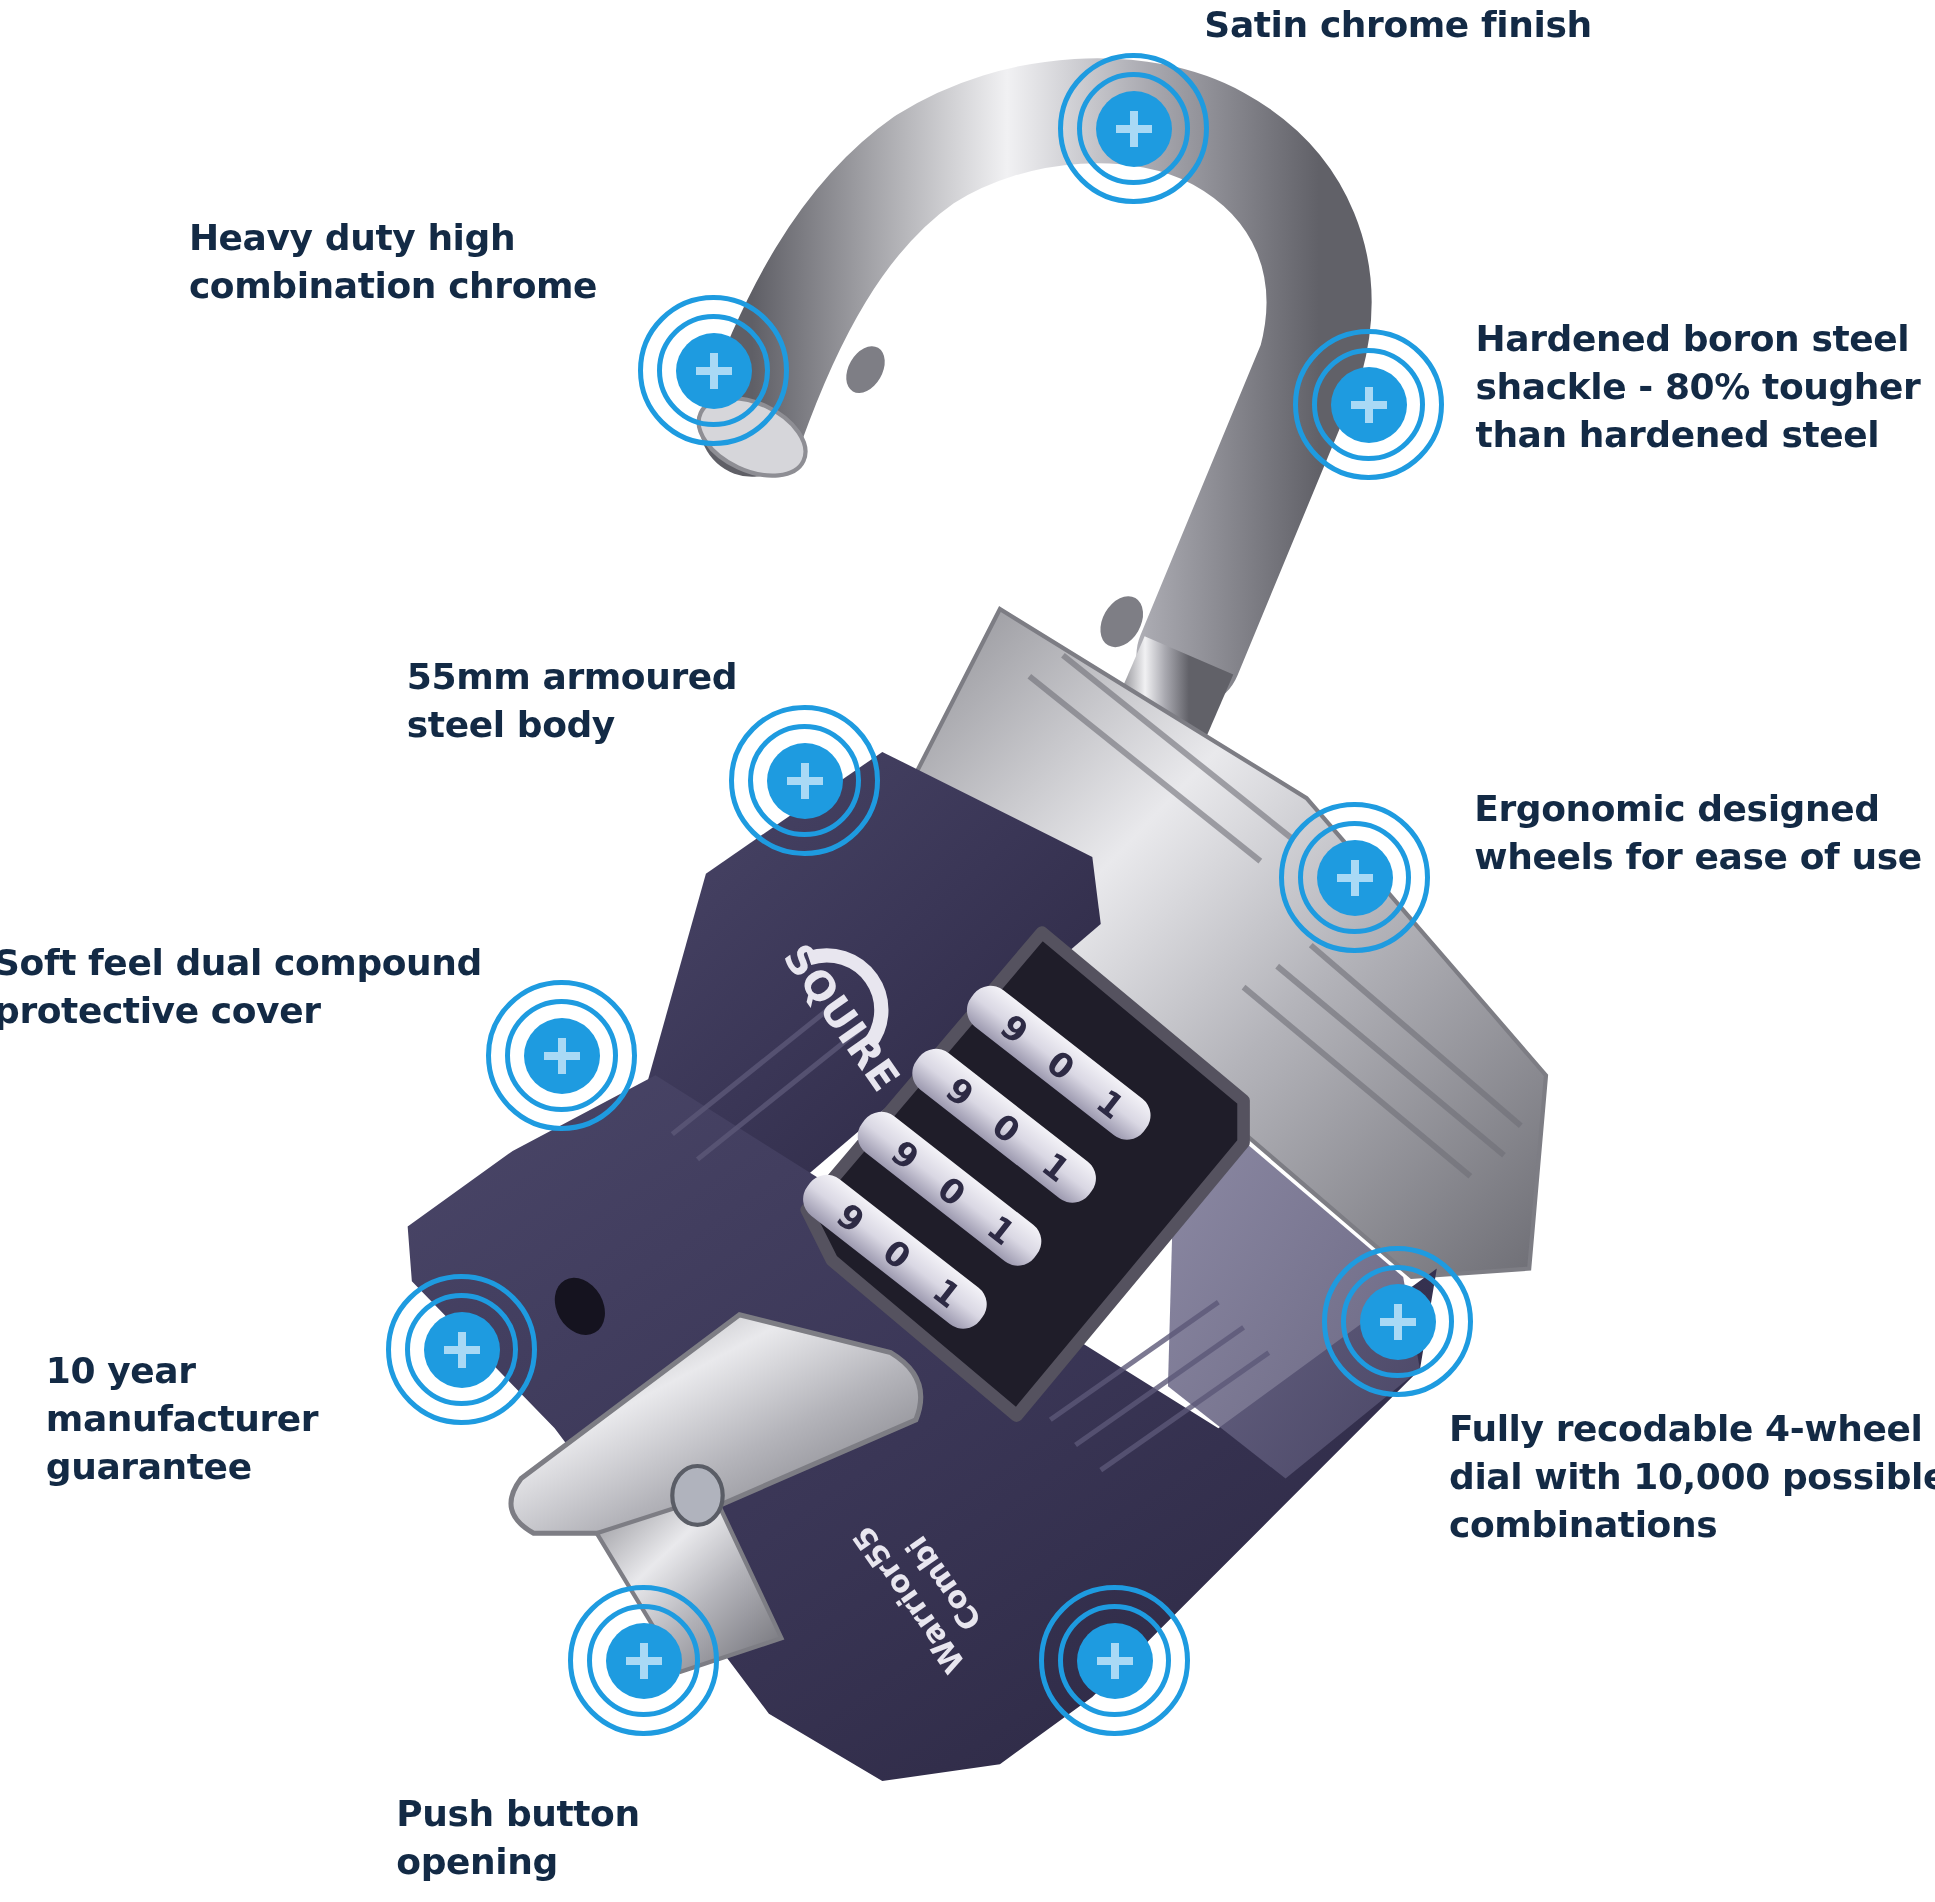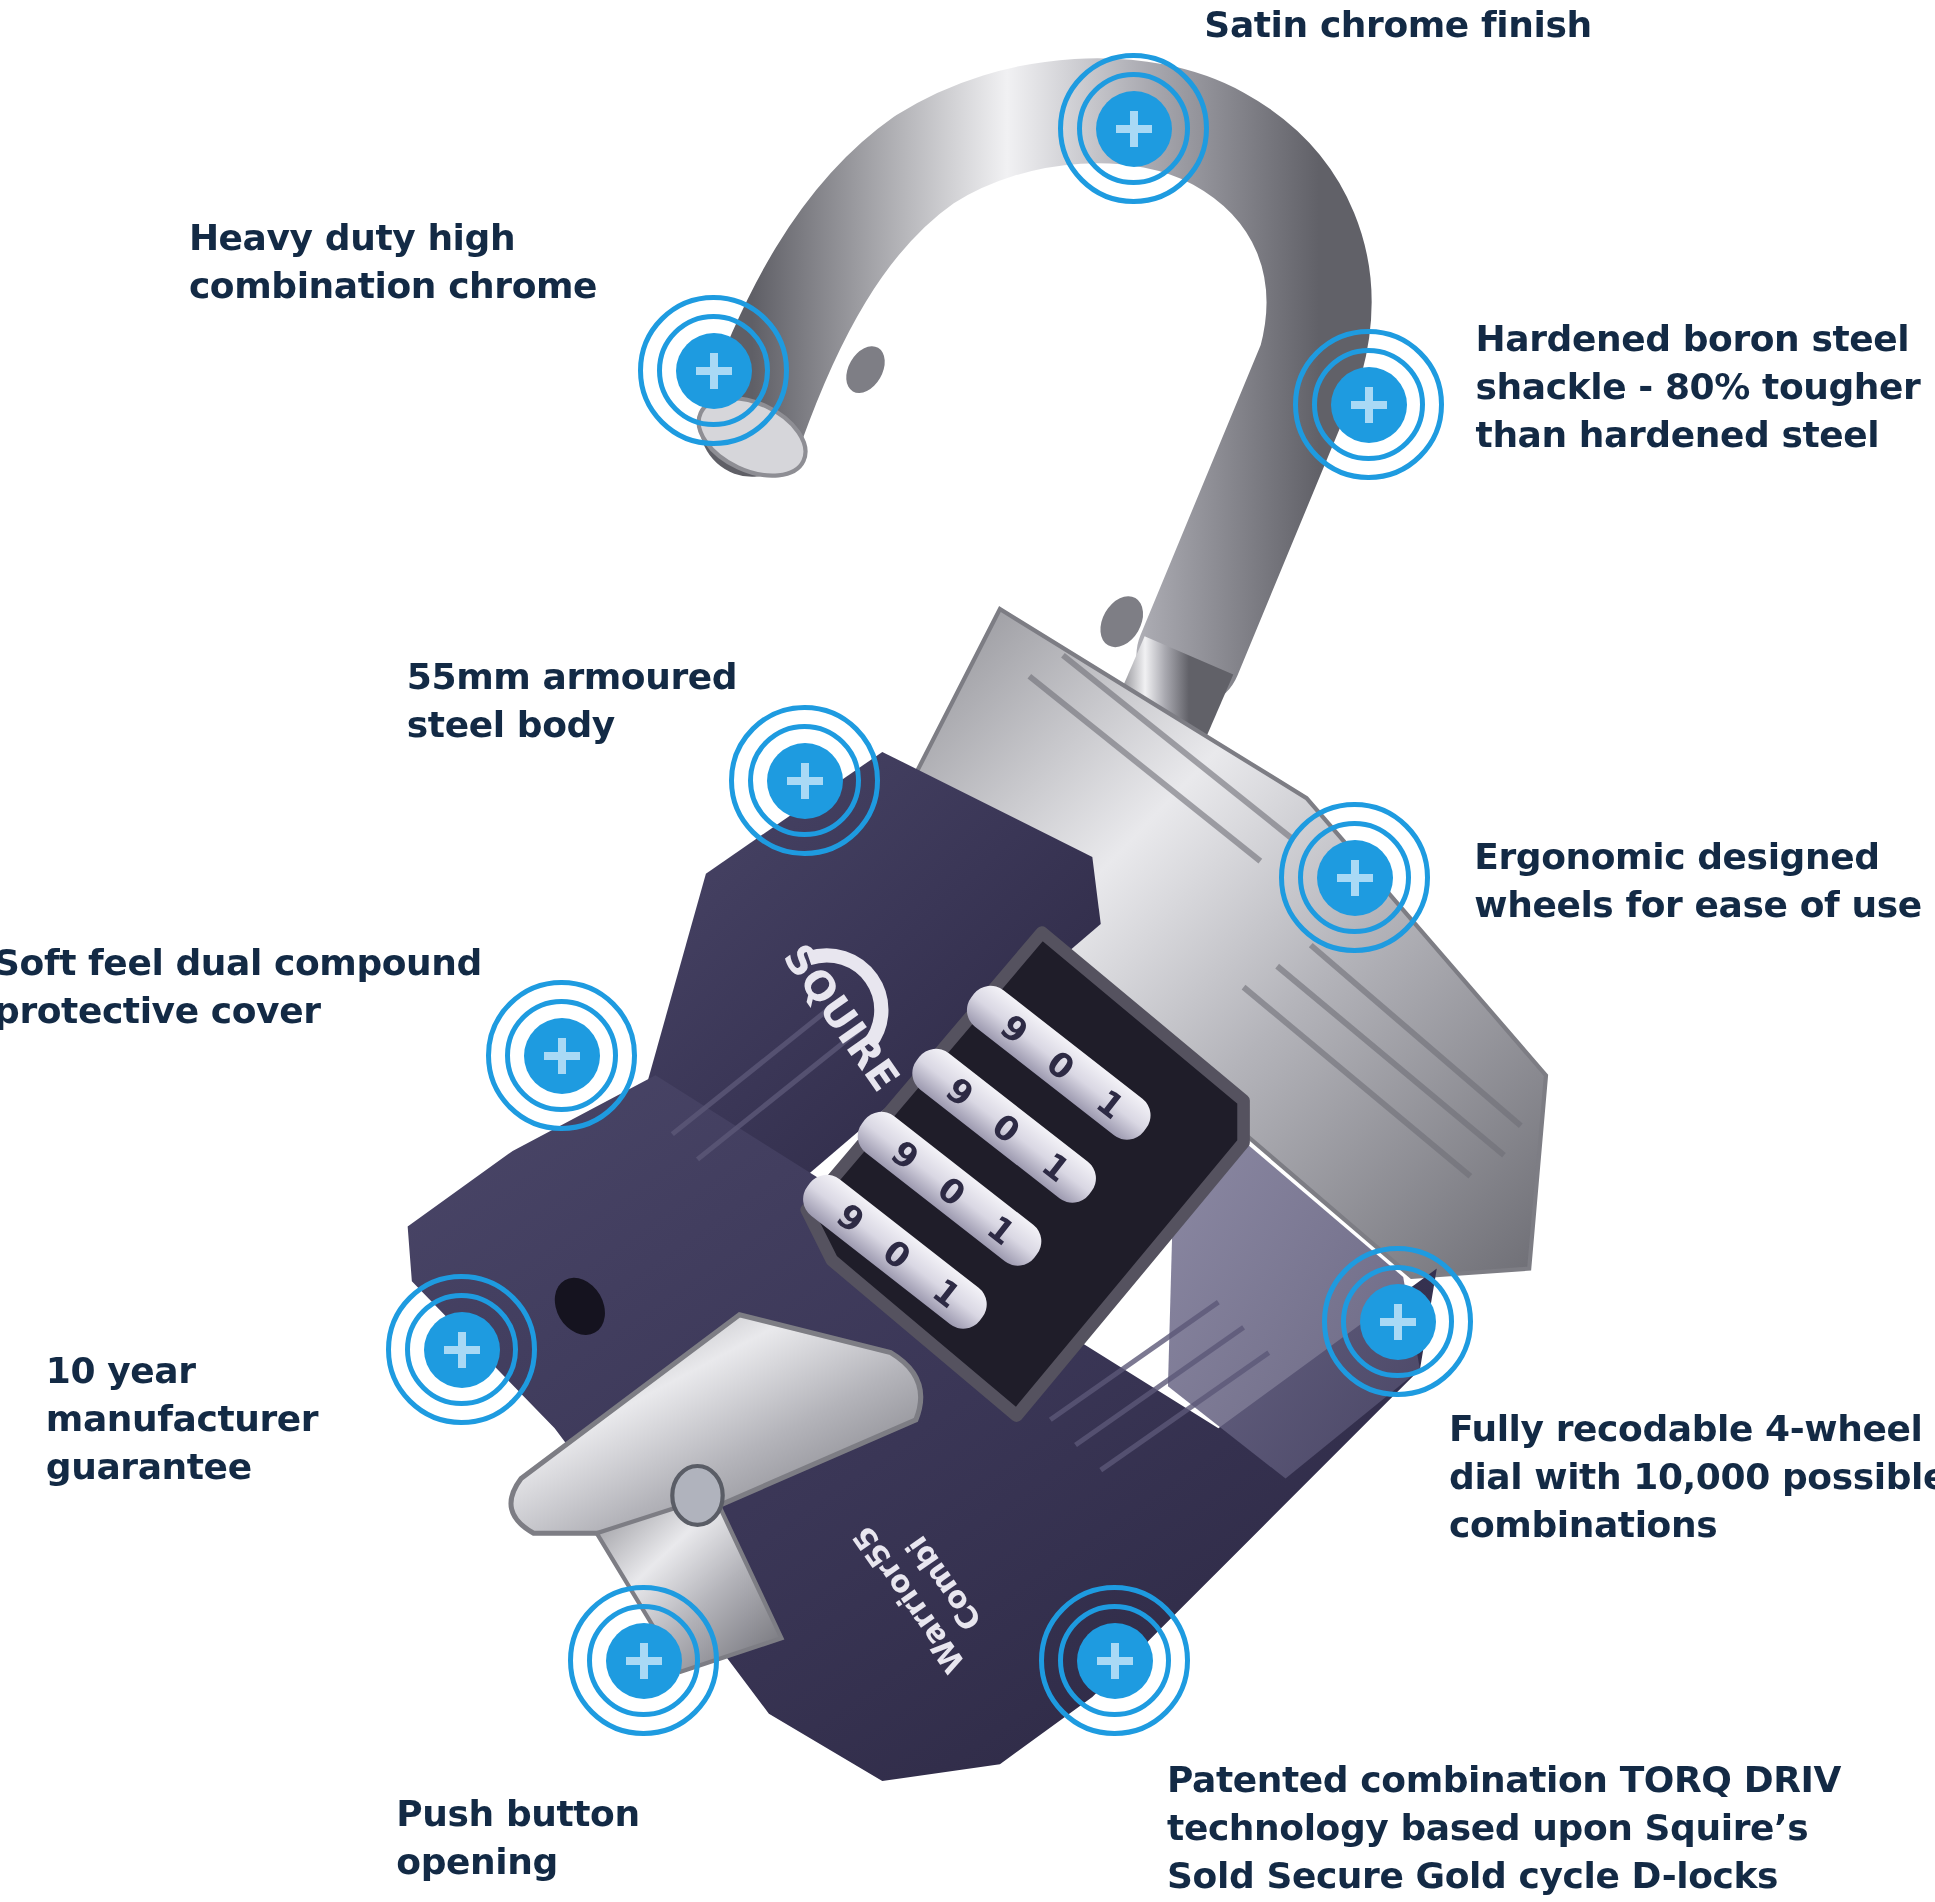--- a/index.html
+++ b/index.html
@@ -150,21 +150,21 @@
   </div>
   <div class="label" style="left:1698px; top:339px;">
     <span>Hardened boron steel</span>
     <span>shackle - 80% tougher</span>
     <span>than hardened steel</span>
   </div>
   <div class="label" style="left:572px; top:677px;">
     <span>55mm armoured</span>
     <span>steel body</span>
   </div>
-  <div class="label" style="left:1698px; top:809px;margin-top:48px;">
+  <div class="label" style="left:1698px; top:809px;">
     <span>Ergonomic designed</span>
     <span>wheels for ease of use</span>
   </div>
   <div class="label" style="left:238px; top:963px;">
     <span>Soft feel dual compound</span>
     <span>protective cover</span>
   </div>
   <div class="label" style="left:182px; top:1371px;">
     <span>10 year</span>
     <span>manufacturer</span>
@@ -172,25 +172,20 @@
   </div>
   <div class="label" style="left:1698px; top:1429px;">
     <span>Fully recodable 4-wheel</span>
     <span>dial with 10,000 possible</span>
     <span>combinations</span>
   </div>
   <div class="label" style="left:518px; top:1814px;">
     <span>Push button</span>
     <span>opening</span>
   </div>
-  <div class="label" style="left:1504px; top:1780px;">
-    <span>Patented combination TORQ DRIV</span>
-    <span>technology based upon Squire’s</span>
-    <span>Sold Secure Gold cycle D-locks</span>
-  </div>
 
   <div class="hotspot" style="left:1134px; top:129px;">
     <div class="ring-outer"></div>
     <div class="ring-inner"></div>
     <div class="disc">
         <div class="plus"></div>
       </div>
   </div>
   <div class="hotspot" style="left:714px; top:371px;">
     <div class="ring-outer"></div>

